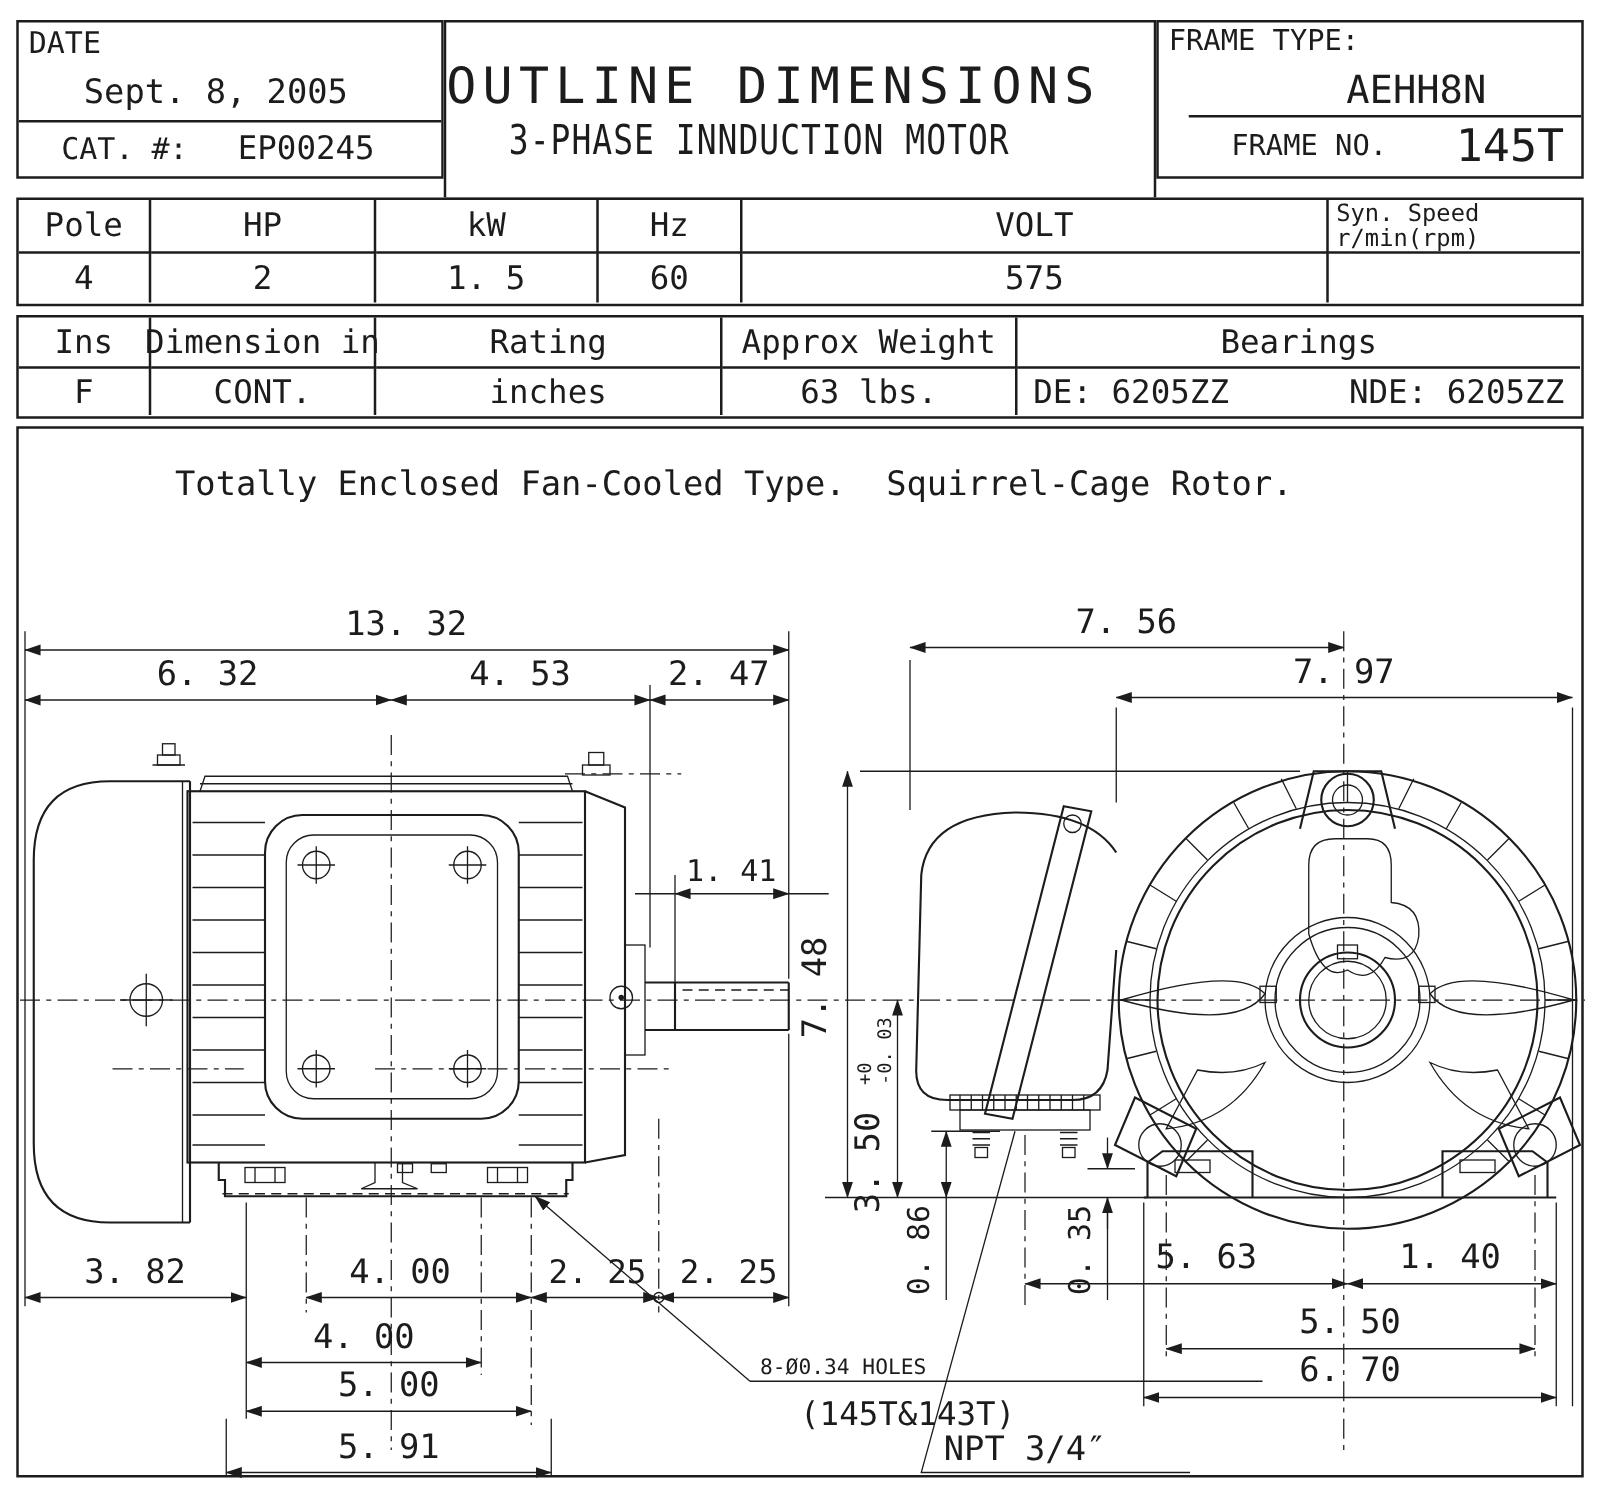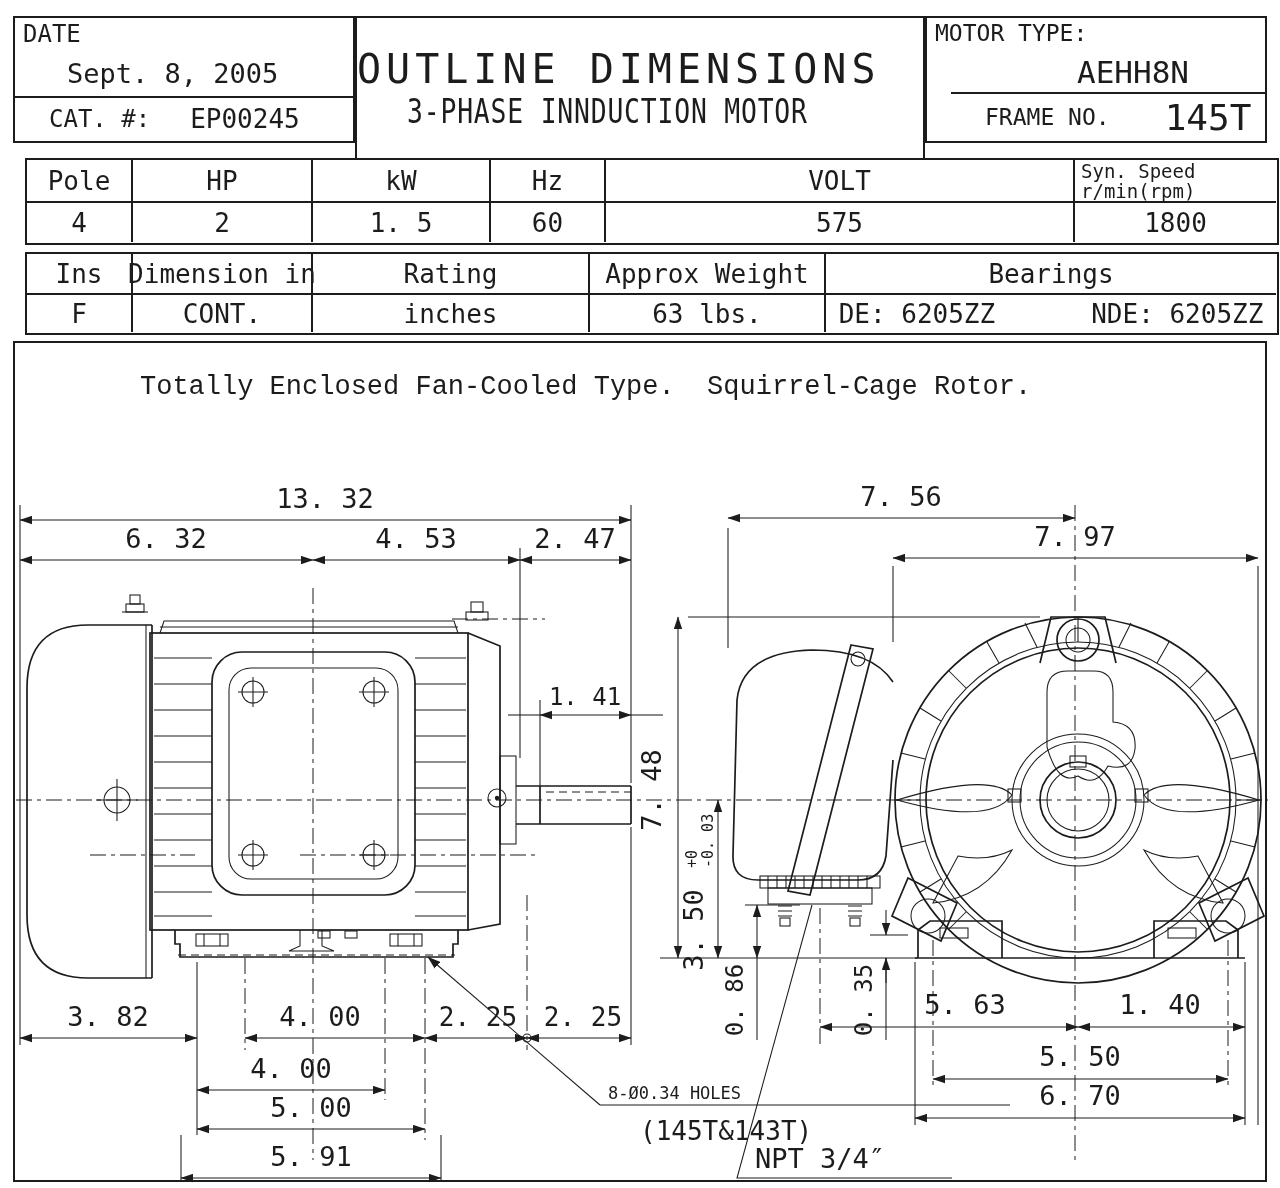--- a/index.html
+++ b/index.html
@@ -9,21 +9,21 @@
   .box{border:2.5px solid #1c1c1c;}
   .lbl{font-size:24px;}
   svg{position:absolute;left:0;top:0;z-index:1;}
   .hdr{z-index:2;background:#fff;}
   
   .tb-row{position:relative;box-sizing:border-box;padding-left:26px;}
   .divider{border-top:2.5px solid #1c1c1c;}
   .title1{font-size:40px;letter-spacing:5px;white-space:nowrap;}
   .title2{font-size:33px;letter-spacing:1px;white-space:nowrap;transform:scaleX(.8);transform-origin:center;}
   
-  .tbl{position:absolute;display:grid;border:2.5px solid #1c1c1c;box-sizing:border-box;z-index:2;background:#fff;margin-left:12px;}
+  .tbl{position:absolute;display:grid;border:2.5px solid #1c1c1c;box-sizing:border-box;z-index:2;background:#fff;}
   .cell{border-right:2.5px solid #1c1c1c;border-bottom:2.5px solid #1c1c1c;display:flex;
         align-items:center;justify-content:center;font-size:26px;box-sizing:border-box;white-space:pre;}
   .nr{border-right:none;} .nb{border-bottom:none;}
   .two-line{flex-direction:column;font-size:19px;line-height:20px;align-items:flex-start;padding-left:6px;}
   .note{position:absolute;font-size:27px;white-space:pre;z-index:2;}
   .drawing-border{border:2.5px solid #1c1c1c;z-index:0;}
   
   .p{stroke:#1c1c1c;fill:none;stroke-width:1.7;}
   .pt{stroke:#1c1c1c;fill:none;stroke-width:1.05;}
   .d{stroke:#1c1c1c;fill:none;stroke-width:1.05;}
@@ -251,41 +251,41 @@
       <text class="t27 mid" x="965" y="1014">5. 63</text>
       <text class="t27 mid" x="1160" y="1014">1. 40</text>
       <text class="t27 mid" x="1080" y="1066">5. 50</text>
       <text class="t27 mid" x="1080" y="1105">6. 70</text>
       <text class="t27" x="755" y="1168">NPT 3/4″</text>
     </g>
   </svg>
 
   <div class="abs drawing-border" style="left:13px;top:341px;width:1254px;height:841px;"></div>
 
-  <div class="note" style="left:140px;top:372px;width:770px;text-align:right;font-family:Liberation Mono, monospace;">Totally Enclosed Fan-Cooled Type.  Squirrel-Cage Rotor.</div>
+  <div class="note" style="left:140px;top:372px;width:770px;text-align:right;">Totally Enclosed Fan-Cooled Type.  Squirrel-Cage Rotor.</div>
 
   <div class="abs box hdr" style="left:13px;top:16px;width:342px;height:127px;">
     <div class="tb-row" style="height:78px;">
       <span class="abs lbl" style="left:8px;top:2px;">DATE</span>
       <span class="abs" style="left:52px;top:40px;font-size:27px;white-space:pre;text-align:center;">Sept. 8, 2005</span>
     </div>
     <div class="tb-row divider" style="height:44px;display:flex;align-items:center;">
       <span class="lbl" style="margin-left:8px;">CAT. #:</span>
       <span style="margin-left:40px;font-size:26px;">EP00245</span>
     </div>
   </div>
 
   <div class="abs box hdr" style="left:355px;top:16px;width:570px;height:144px;display:flex;flex-direction:column;align-items:flex-start;justify-content:center;">
     <div class="title1">OUTLINE DIMENSIONS</div>
     <div class="title2">3-PHASE INNDUCTION MOTOR</div>
   </div>
 
   <div class="abs box hdr" style="left:925px;top:16px;width:342px;height:127px;">
     <div class="tb-row" style="height:74px;">
-      <span class="abs" style="left:8px;top:2px;font-size:23px;">MOTOR TYPE:</span>
+      <span class="abs" style="left:8px;top:2px;font-size:23px;">FRAME TYPE:</span>
       <span class="abs" style="left:150px;top:36px;font-size:31px;">AEHH8N</span>
     </div>
     <div class="tb-row divider" style="height:48px;display:flex;align-items:center;margin-left:24px;">
       <span style="margin-left:8px;font-size:23px;">FRAME NO.</span>
       <span style="margin-left:55px;font-size:36px;">145T</span>
     </div>
   </div>
 
   <div class="tbl" style="left:13px;top:158px;width:1254px;height:87px;grid-template-columns:106px 180px 178px 115px 469px 201px;grid-template-rows:43px 39px;">
     <div class="cell">Pole</div>
@@ -295,21 +295,20 @@
     <div class="cell">VOLT</div>
     <div class="cell nr two-line">
       <span>Syn. Speed</span>
       <span>r/min(rpm)</span>
     </div>
     <div class="cell nb">4</div>
     <div class="cell nb">2</div>
     <div class="cell nb">1. 5</div>
     <div class="cell nb">60</div>
     <div class="cell nb">575</div>
-    <div class="cell nr nb">1800</div>
   </div>
 
   <div class="tbl" style="left:13px;top:252px;width:1254px;height:83px;grid-template-columns:106px 180px 277px 236px 450px;grid-template-rows:41px 37px;">
     <div class="cell">Ins</div>
     <div class="cell">Dimension in</div>
     <div class="cell">Rating</div>
     <div class="cell">Approx Weight</div>
     <div class="cell nr">Bearings</div>
     <div class="cell nb">F</div>
     <div class="cell nb">CONT.</div>

